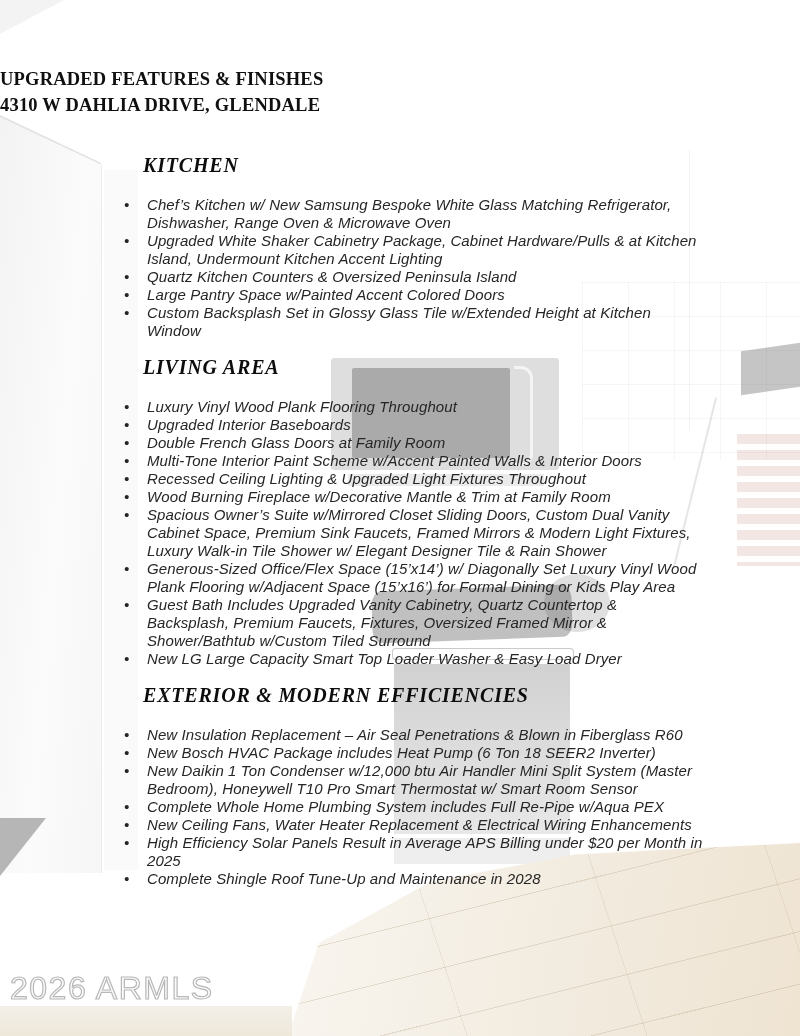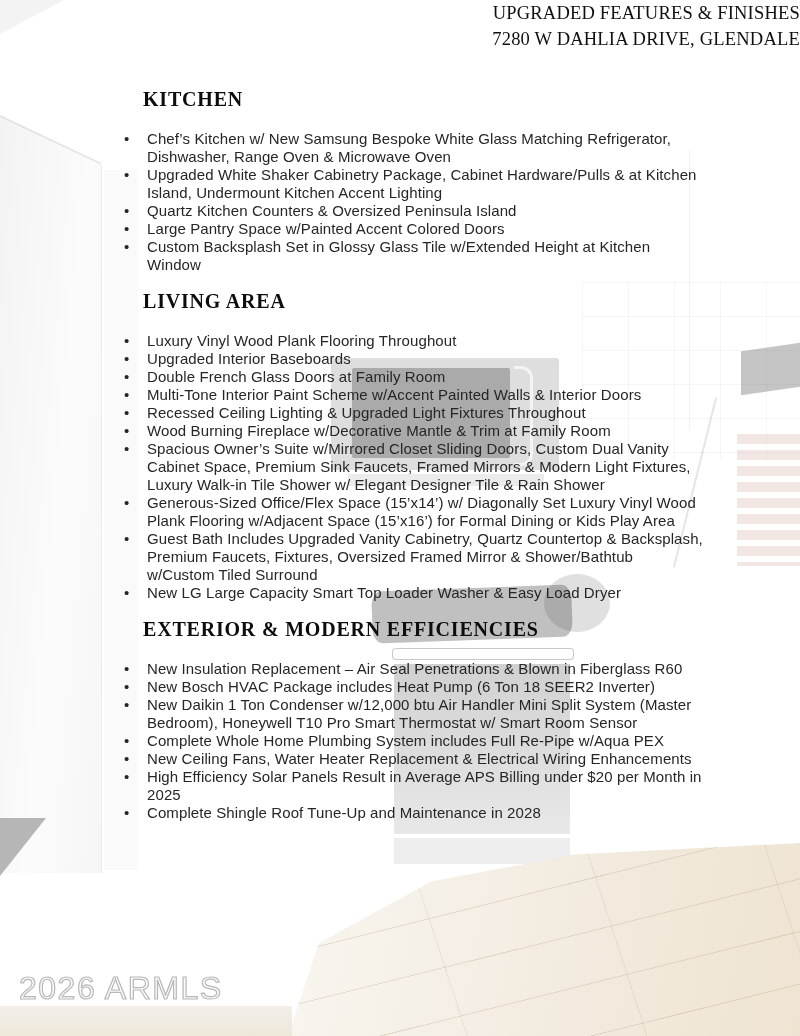--- a/index.html
+++ b/index.html
@@ -53,34 +53,34 @@
             clip-path:polygon(0 100%,6% 52%,28% 20%,56% 6%,100% 0,100% 100%);}
   .bg-floor::before{content:"";position:absolute;inset:0;
             background:repeating-linear-gradient(-14deg,rgba(0,0,0,0) 0 50px,rgba(160,135,100,.22) 50px 51px);}
   .bg-floor::after{content:"";position:absolute;inset:0;
             background:repeating-linear-gradient(72deg,rgba(0,0,0,0) 0 170px,rgba(160,135,100,.14) 170px 171px);}
   .bg-floor-strip{left:0;top:1006px;width:292px;height:30px;
                   background:linear-gradient(#f3efe8,#eee8db);}
 
   
   .content{position:relative;z-index:2;}
-  .title-block{text-align:right;font-family:"Liberation Serif",serif;
-               font-weight:400;font-size:18.5px;line-height:26px;color:#101010;letter-spacing:.2px;}
-  .sections{margin-left:122px;}
+  .title-block{padding-top:66px;text-align:left;font-family:"Liberation Serif",serif;
+               font-weight:700;font-size:18.5px;line-height:26px;color:#101010;letter-spacing:.2px;}
+  .sections{margin-left:122px;font-style:italic;}
   .feature-section{margin-top:16px;}
   .feature-section:first-child{margin-top:36px;}
   .section-heading{margin:0 0 0 21px;font-family:"Liberation Serif",serif;font-weight:700;
                    font-size:20px;line-height:23px;color:#0d0d0d;letter-spacing:.8px;}
   .feature-list{list-style:none;margin:19px 0 0 0;padding:0;width:581px;
                 font-size:15px;line-height:18px;color:#262626;letter-spacing:.1px;}
   .feature-list li{position:relative;padding-left:25px;}
   .feature-list li::before{content:"\2022";position:absolute;left:2px;top:0;color:#262626;}
 
   
-  .watermark{position:absolute;left:19px;top:970px;z-index:3;
+  .watermark{position:absolute;left:10px;top:970px;z-index:3;
              font-family:"Liberation Sans",sans-serif;font-size:32px;letter-spacing:1.5px;
              color:rgba(248,248,248,.55);
              -webkit-text-stroke:1.2px rgba(125,125,125,.55);
              text-shadow:1px 1px 0 rgba(255,255,255,.8);}
 </style>
 </head>
 <body>
 
 <div class="page">
 
@@ -104,21 +104,21 @@
     <div class="bg-oven-handle"></div>
     <div class="bg-oven-door"></div>
     <div class="bg-oven-base"></div>
     <div class="bg-floor"></div>
     <div class="bg-floor-strip"></div>
   </div>
 
   <div class="content">
     <header class="title-block">
       <div>UPGRADED FEATURES &amp; FINISHES</div>
-      <div>7280 W DAHLIA DRIVE, GLENDALE</div>
+      <div>4310 W DAHLIA DRIVE, GLENDALE</div>
     </header>
     <main class="sections">
   <section class="feature-section">
     <h2 class="section-heading">KITCHEN</h2>
     <ul class="feature-list">
             <li>Chef’s Kitchen w/ New Samsung Bespoke White Glass Matching Refrigerator, Dishwasher, Range Oven &amp; Microwave Oven</li>
             <li>Upgraded White Shaker Cabinetry Package, Cabinet Hardware/Pulls &amp; at Kitchen Island, Undermount Kitchen Accent Lighting</li>
             <li>Quartz Kitchen Counters &amp; Oversized Peninsula Island</li>
             <li>Large Pantry Space w/Painted Accent Colored Doors</li>
             <li>Custom Backsplash Set in Glossy Glass Tile w/Extended Height at Kitchen Window</li>

